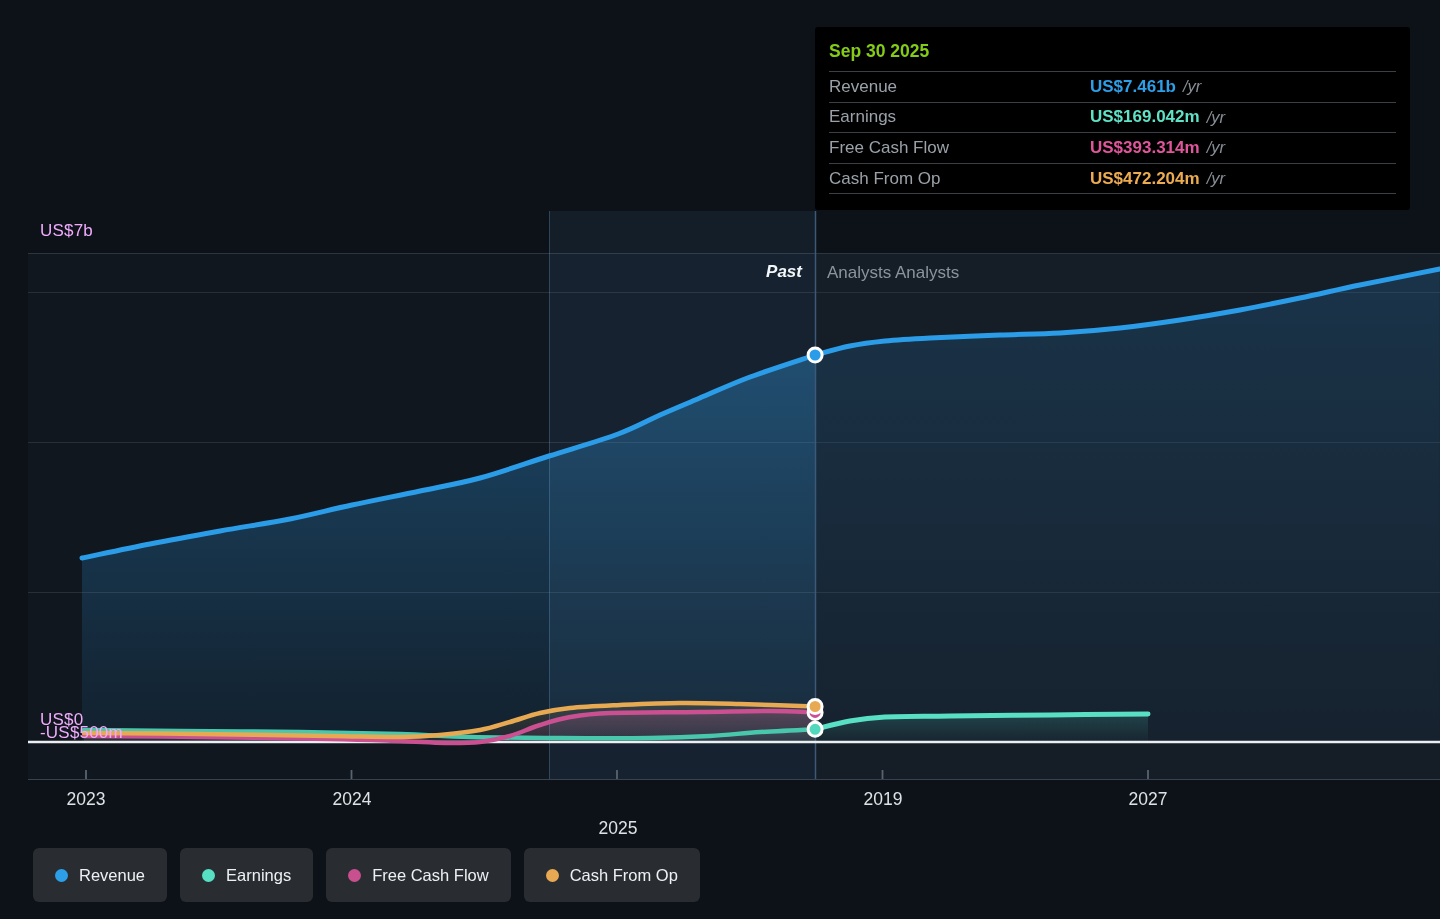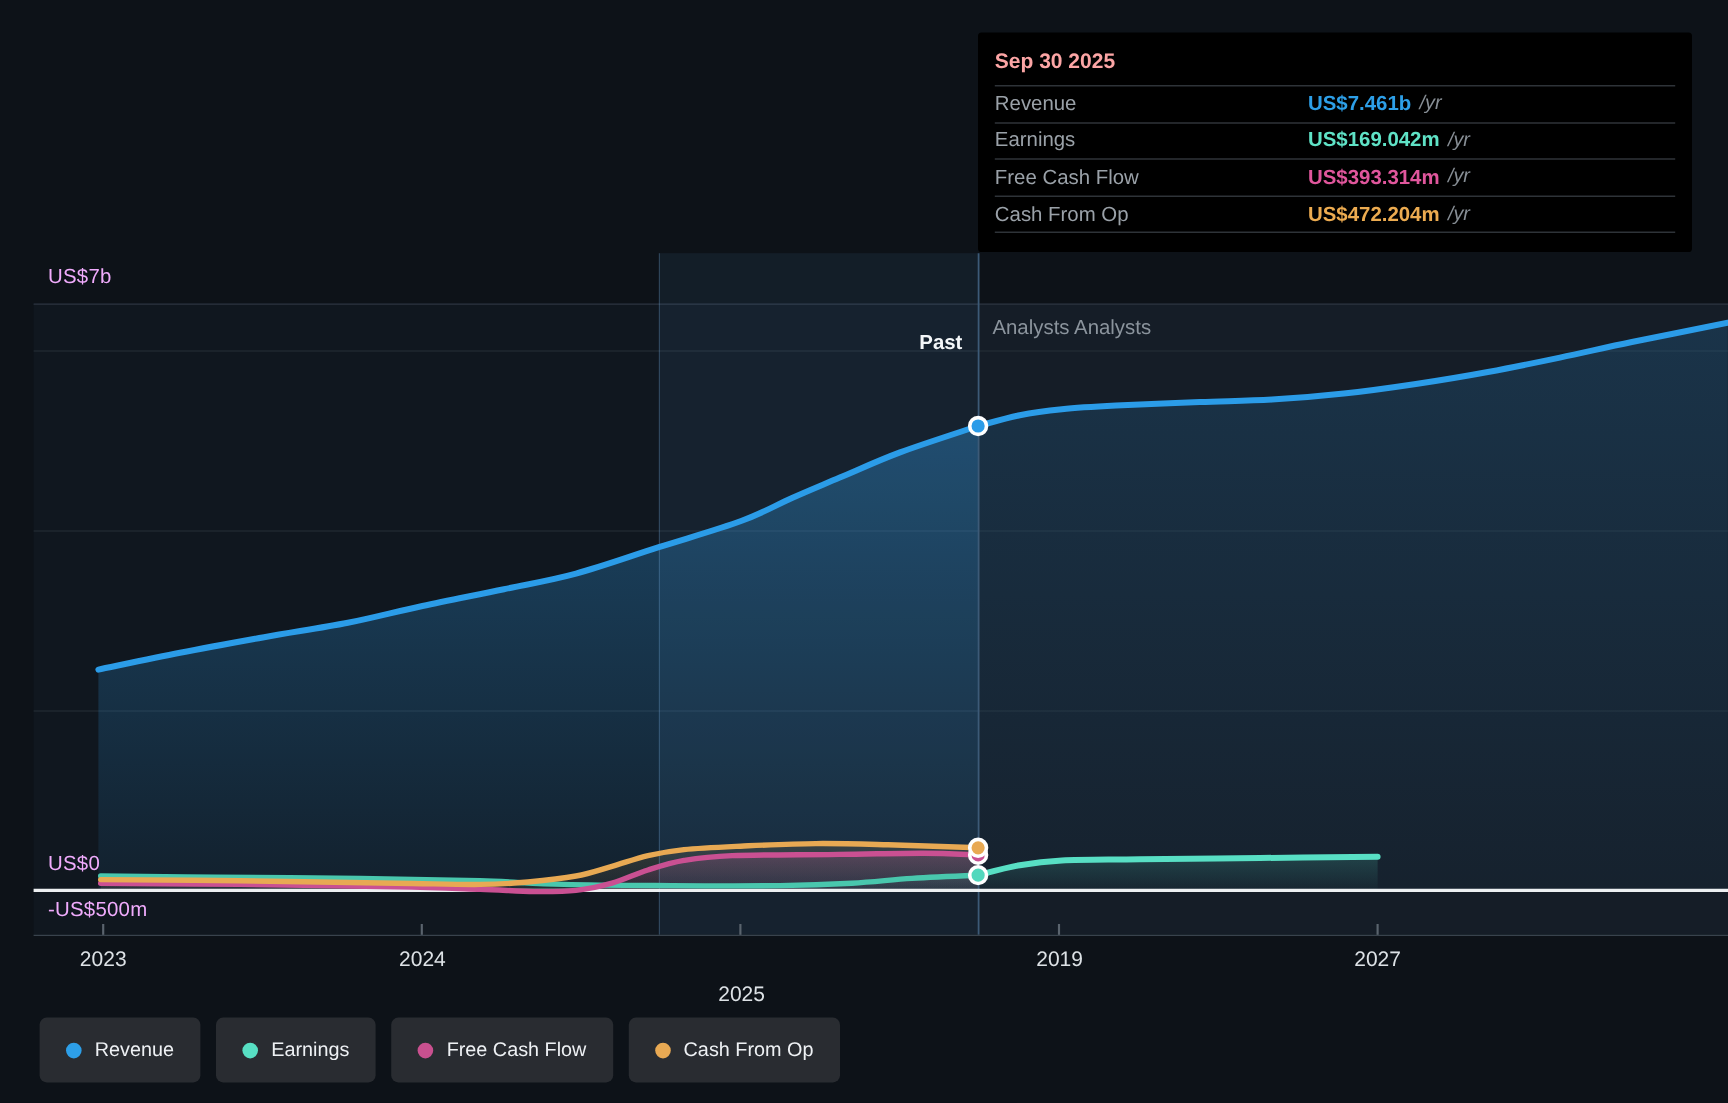--- a/index.html
+++ b/index.html
@@ -6,28 +6,28 @@
   *{box-sizing:border-box;}
   .root{
     position:relative;width:1440px;height:919px;overflow:hidden;
     background:#0d1218;font-family:"Liberation Sans",sans-serif;
     -webkit-font-smoothing:antialiased;
   }
   svg{position:absolute;left:0;top:0;}
   .abs{position:absolute;}
   .ylab{color:#f0abfc;font-size:17px;letter-spacing:.2px;}
   .xlab{width:120px;text-align:center;color:#dde2e6;font-size:17.5px;}
-  .past-label{left:642px;top:276px;width:160px;text-align:right;color:#f4f7f9;font-size:17px;font-weight:700;}
+  .past-label{left:642px;top:262px;width:160px;text-align:right;color:#f4f7f9;font-size:17px;font-weight:700;font-style:italic;}
   .fc-label{left:827px;top:263px;color:#8b949d;font-size:17px;}
   
   .tooltip{
     left:815px;top:27px;width:595px;height:183px;background:#000;
     border-radius:3px;padding:0 14px;z-index:5;
   }
-  .tt-title{height:45px;line-height:49px;color:#fca5a5;font-size:17.5px;font-weight:700;
+  .tt-title{height:45px;line-height:49px;color:#84cc16;font-size:17.5px;font-weight:700;
     border-bottom:1px solid #3a4046;}
   .tt-row{height:30.6px;display:flex;align-items:center;border-bottom:1px solid #3a4046;}
   .tt-label{width:261px;color:#9aa1a8;font-size:17px;}
   .tt-value{font-size:17px;font-weight:700;}
   .tt-suffix{margin-left:7px;color:#878e95;font-size:16.5px;font-style:italic;}
   
   .legend{left:33px;top:848px;display:flex;gap:13px;}
   .legend-btn{
     display:flex;align-items:center;gap:11px;height:54px;padding:0 22px;
     background:#292c31;border-radius:6px;cursor:pointer;border:none;
@@ -112,21 +112,21 @@
     <g>
       <circle id="marker-free_cash_flow" r="7" stroke="#fff" stroke-width="3" cx="815.1" cy="712.4" fill="#ca5092"></circle>
       <circle id="marker-cash_from_op" r="7" stroke="#fff" stroke-width="3" cx="815.1" cy="706.5" fill="#e8a953"></circle>
       <circle id="marker-earnings" r="7" stroke="#fff" stroke-width="3" cx="815.1" cy="729.3" fill="#52d8bd"></circle>
       <circle id="marker-revenue" r="7" stroke="#fff" stroke-width="3" cx="815.1" cy="355.0" fill="#2b9ce8"></circle>
     </g>
   </svg>
 
   <div class="abs ylab" style="left:40px;top:221px;">US$7b</div>
   <div class="abs ylab" style="left:40px;top:710px;">US$0</div>
-  <div class="abs ylab" style="left:40px;top:748px;text-align:right;">-US$500m</div>
+  <div class="abs ylab" style="left:40px;top:723px;text-align:right;">-US$500m</div>
 
   <div class="abs xlab" style="left:26px;top:789px;">2023</div>
   <div class="abs xlab" style="left:292px;top:789px;">2024</div>
   <div class="abs xlab" style="left:558px;top:779px;margin-top:39px;">2025</div>
   <div class="abs xlab" style="left:823px;top:789px;">2019</div>
   <div class="abs xlab" style="left:1088px;top:789px;">2027</div>
 
   <div class="abs past-label">Past</div>
   <div class="abs fc-label">Analysts Analysts</div>
 

